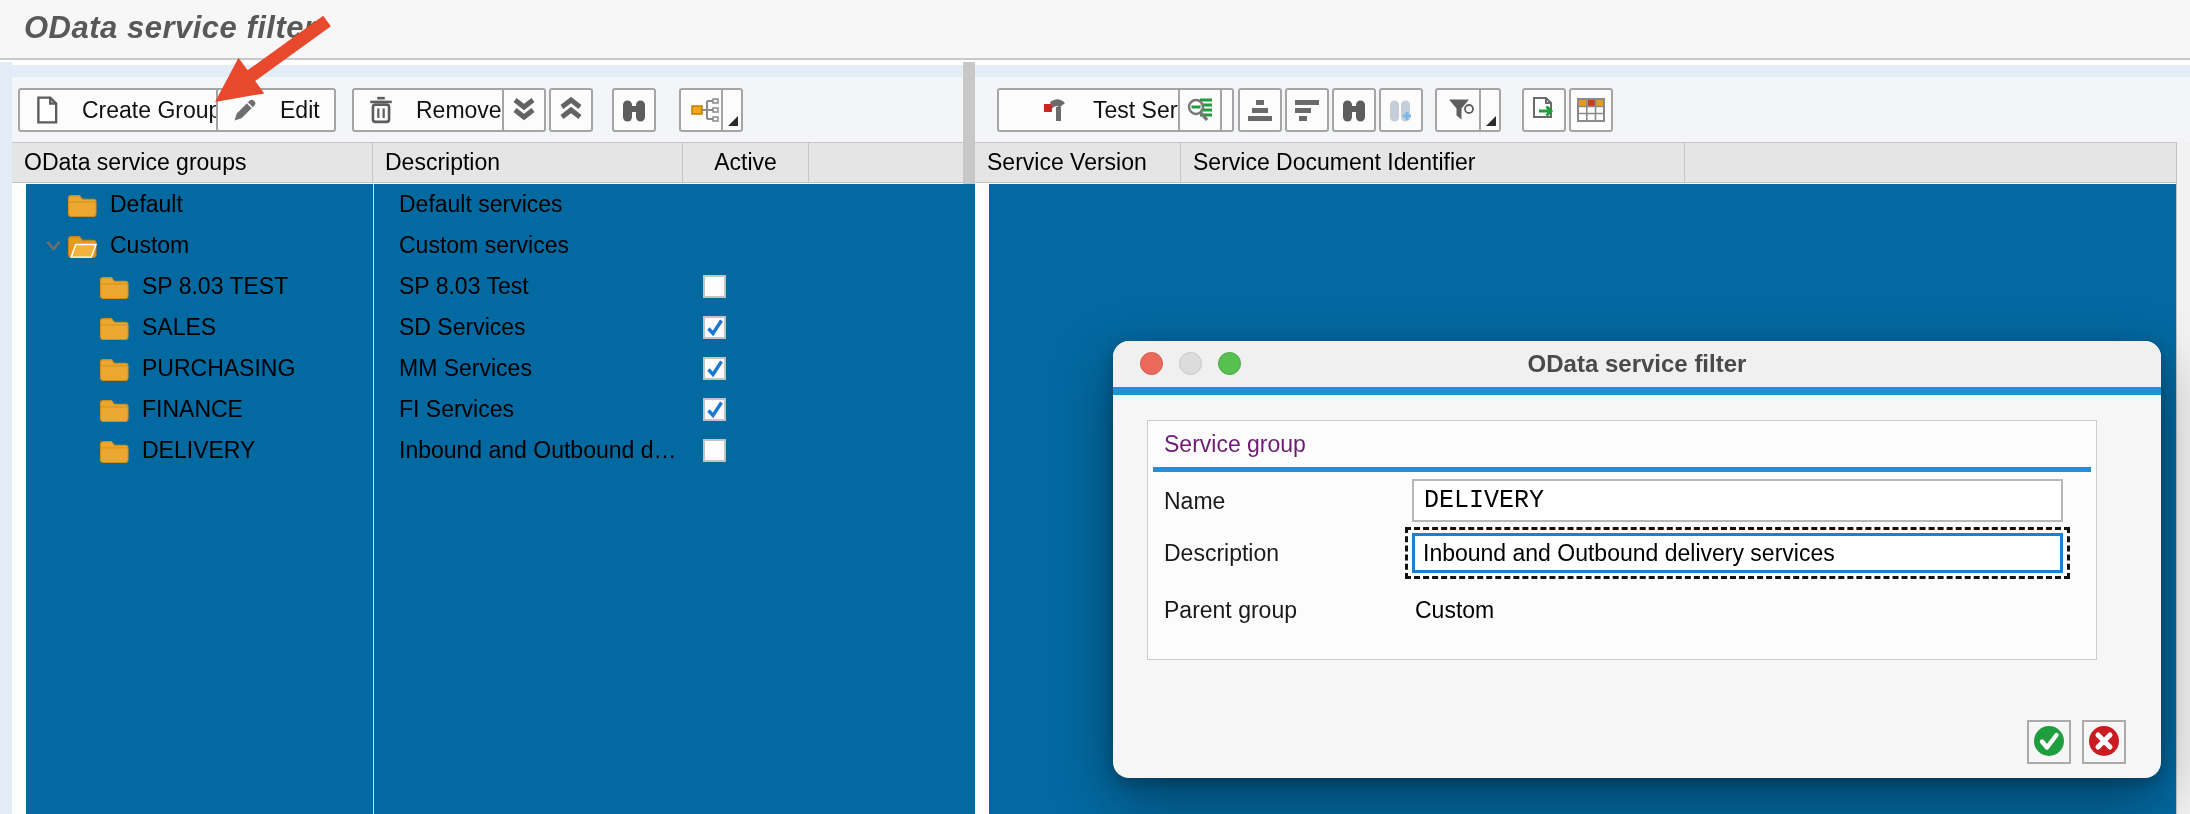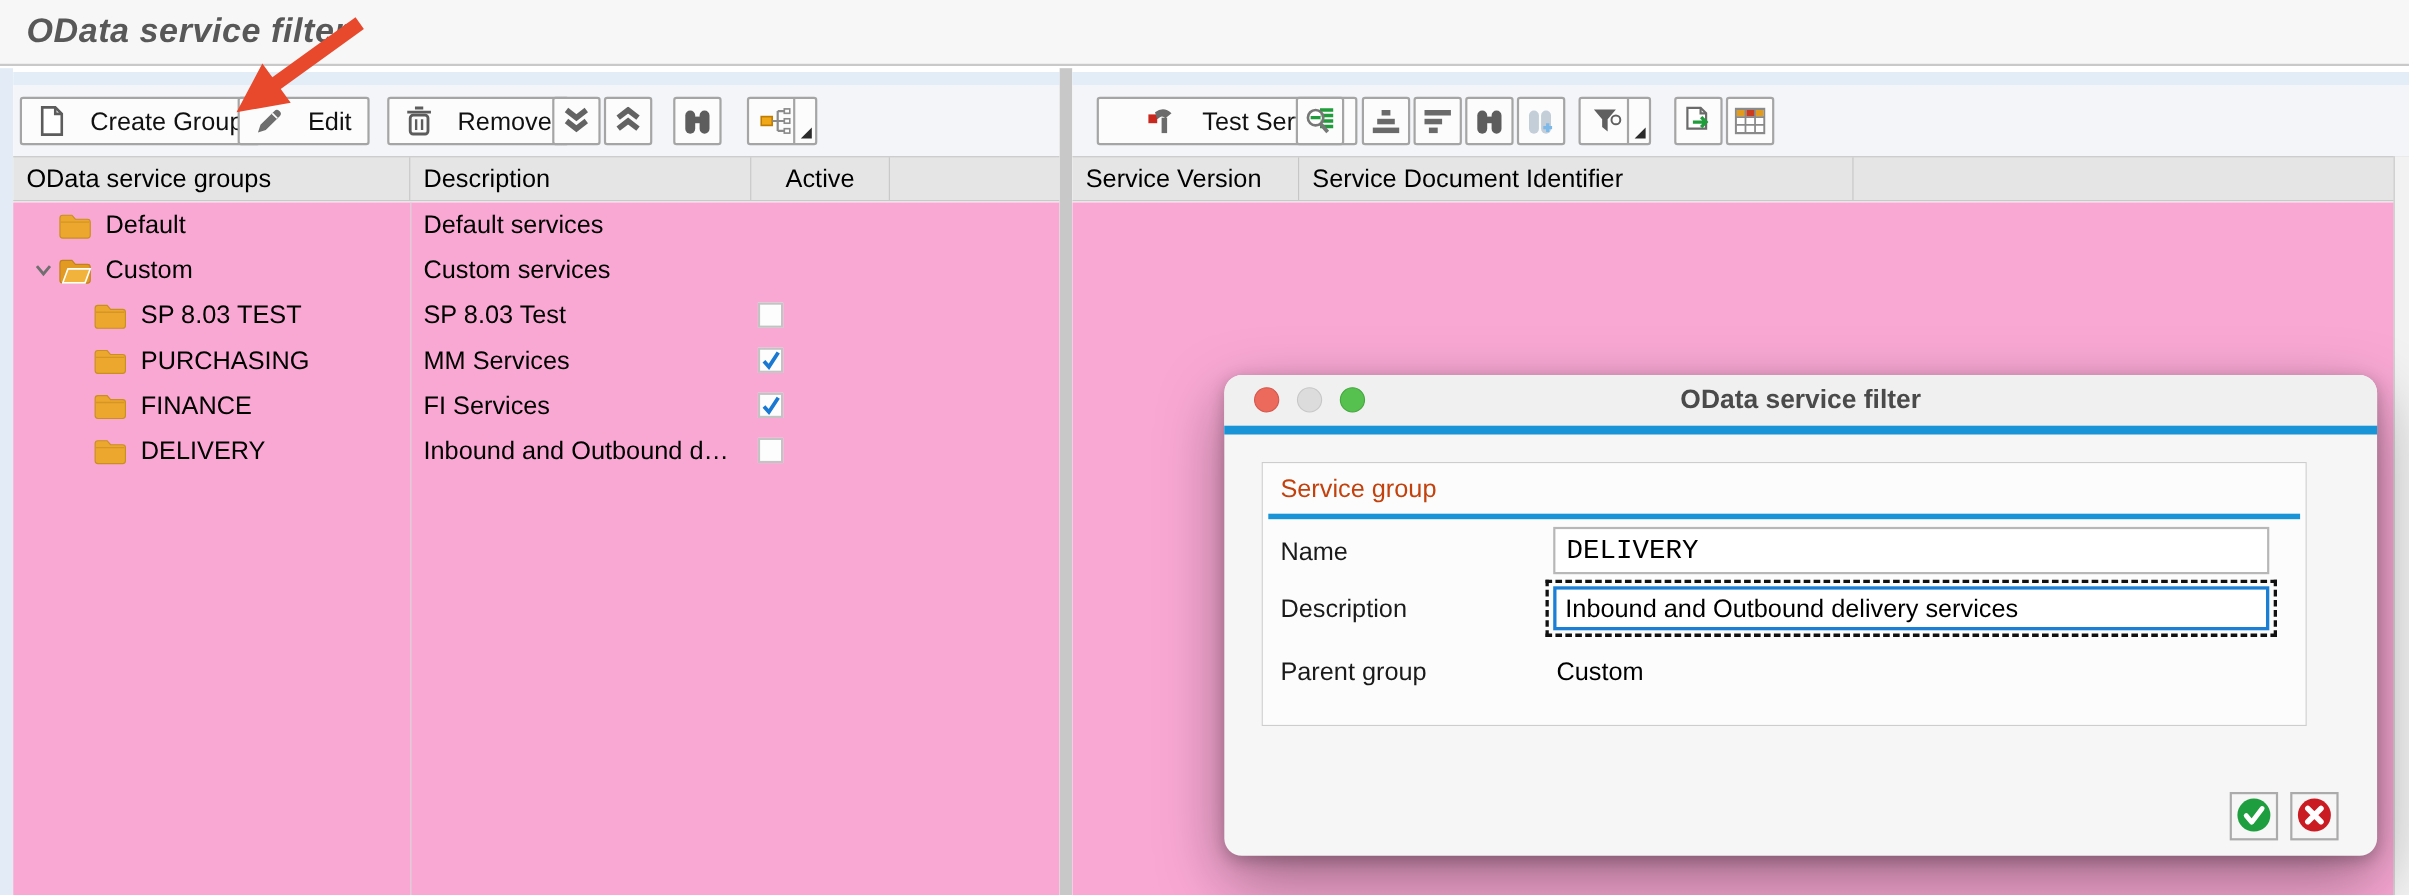--- a/index.html
+++ b/index.html
@@ -38,21 +38,21 @@
 
   
   .table-header { position:absolute; left:0; top:80px; width:100%; height:41px;
     background:#e5e5e5; border-top:1px solid #c6c6c6; border-bottom:1px solid #c2c2c2;
     display:flex; align-items:center; font-size:23px; color:#000; }
   .hcell { height:100%; display:flex; align-items:center; padding-left:12px;
     border-right:1px solid #c6c6c6; overflow:hidden; white-space:nowrap; }
   .hcell.center { justify-content:center; padding-left:0; }
   .hcell:last-child { border-right:none; }
 
-  .table-body { position:absolute; left:0; top:122px; width:100%; bottom:0; background:#f9a8d4; }
+  .table-body { position:absolute; left:14px; top:122px; width:100%; bottom:0; background:#0369a1; }
   .col-sep { position:absolute; top:122px; bottom:0; width:1px; background:#d9d9d9; }
 
   .tree-row { position:relative; height:41px; display:flex; align-items:center; font-size:23px; color:#000; }
   .cell-c1 { width:361px; display:flex; align-items:center; overflow:hidden; }
   .cell-c2 { width:310px; padding-left:12px; padding-right:10px; overflow:hidden;
              text-overflow:ellipsis; white-space:nowrap; }
   .cell-c3 { width:126px; display:flex; align-items:center; padding-left:6px; }
   .indent-slot { width:26px; height:26px; flex:none; display:flex; align-items:center; justify-content:center; }
   .lvl1 .cell-c1 { padding-left:14px; }
   .lvl2 .cell-c1 { padding-left:46px; }
@@ -78,21 +78,21 @@
   .tl { position:absolute; top:11px; width:23px; height:23px; border-radius:50%; }
   .tl.red   { left:27px;  background:#ec6a5c; border:1px solid #d4564b; }
   .tl.gray  { left:66px;  background:#dcdcdc; border:1px solid #c7c7c7; }
   .tl.green { left:105px; background:#57c14f; border:1px solid #43a83e; }
   .dlg-title { position:absolute; left:0; top:0; width:100%; height:46px; display:flex;
     align-items:center; justify-content:center; font-size:24px; font-weight:bold; color:#4a4a4a; }
   .dlg-blue-bar { position:absolute; left:0; top:46px; width:100%; height:8px; background:#1994d6; }
 
   .group-box { position:absolute; left:34px; top:79px; width:950px; height:240px;
     background:#fcfcfd; border:1px solid #cdcdcd; }
-  .group-title { position:absolute; left:16px; top:10px; font-size:23px; color:#c2410c; }
+  .group-title { position:absolute; left:16px; top:10px; font-size:23px; color:#701a75; }
   .group-underline { position:absolute; left:5px; top:46px; width:938px; height:5px; background:#1994d6; }
   .fld-label { position:absolute; left:16px; font-size:23px; color:#1a1a1a; }
   .name-input { position:absolute; left:264px; top:58px; width:651px; height:43px;
     background:#fff; border:2px solid #b7b7b7; font-family:"Liberation Mono",monospace;
     font-size:25px; color:#000; padding-left:10px; display:flex; align-items:center; }
   .desc-focus { position:absolute; left:257px; top:106px; width:665px; height:52px;
     border:3px dashed #111; }
   .desc-input { position:absolute; left:4px; top:3px; width:651px; height:40px;
     background:#fff; border:3px solid #1b7fd6; font-size:23px; color:#000;
     padding-left:8px; display:flex; align-items:center; }
@@ -235,20 +235,40 @@
             </svg>
           </span>
       <span class="row-name">SP 8.03 TEST</span>
     </div>
     <div class="cell-c2 row-desc">SP 8.03 Test</div>
     <div class="cell-c3">
           <span class="checkbox"></span>
         </div>
   </div>
 
+  <div class="tree-row lvl2">
+    <div class="cell-c1">
+      <span class="indent-slot expander"></span>
+      <span class="folder-wrap">
+            <svg width="32" height="26" viewBox="0 0 30 25">
+              <path d="M2 6 q0-2.5 2.5-2.5 h8 l3 3.5 h10.5 q2.5 0 2.5 2.5 v11.5 q0 2.5 -2.5 2.5 h-21.5 q-2.5 0 -2.5 -2.5 z" fill="#eba72e" stroke="#c98f1f" stroke-width="1"></path>
+              <path d="M2.5 9.5 h25" stroke="#d69524" stroke-width="1.2"></path>
+            </svg>
+          </span>
+      <span class="row-name">SALES</span>
+    </div>
+    <div class="cell-c2 row-desc">SD Services</div>
+    <div class="cell-c3">
+          <span class="checkbox">
+            <svg width="20" height="20" viewBox="0 0 20 20">
+              <path d="M3.5 10.5 L8 15.5 L16.5 2.5" fill="none" stroke="#1878D2" stroke-width="3.4"></path>
+            </svg>
+          </span>
+        </div>
+  </div>
 
   <div class="tree-row lvl2">
     <div class="cell-c1">
       <span class="indent-slot expander"></span>
       <span class="folder-wrap">
             <svg width="32" height="26" viewBox="0 0 30 25">
               <path d="M2 6 q0-2.5 2.5-2.5 h8 l3 3.5 h10.5 q2.5 0 2.5 2.5 v11.5 q0 2.5 -2.5 2.5 h-21.5 q-2.5 0 -2.5 -2.5 z" fill="#eba72e" stroke="#c98f1f" stroke-width="1"></path>
               <path d="M2.5 9.5 h25" stroke="#d69524" stroke-width="1.2"></path>
             </svg>
           </span>

